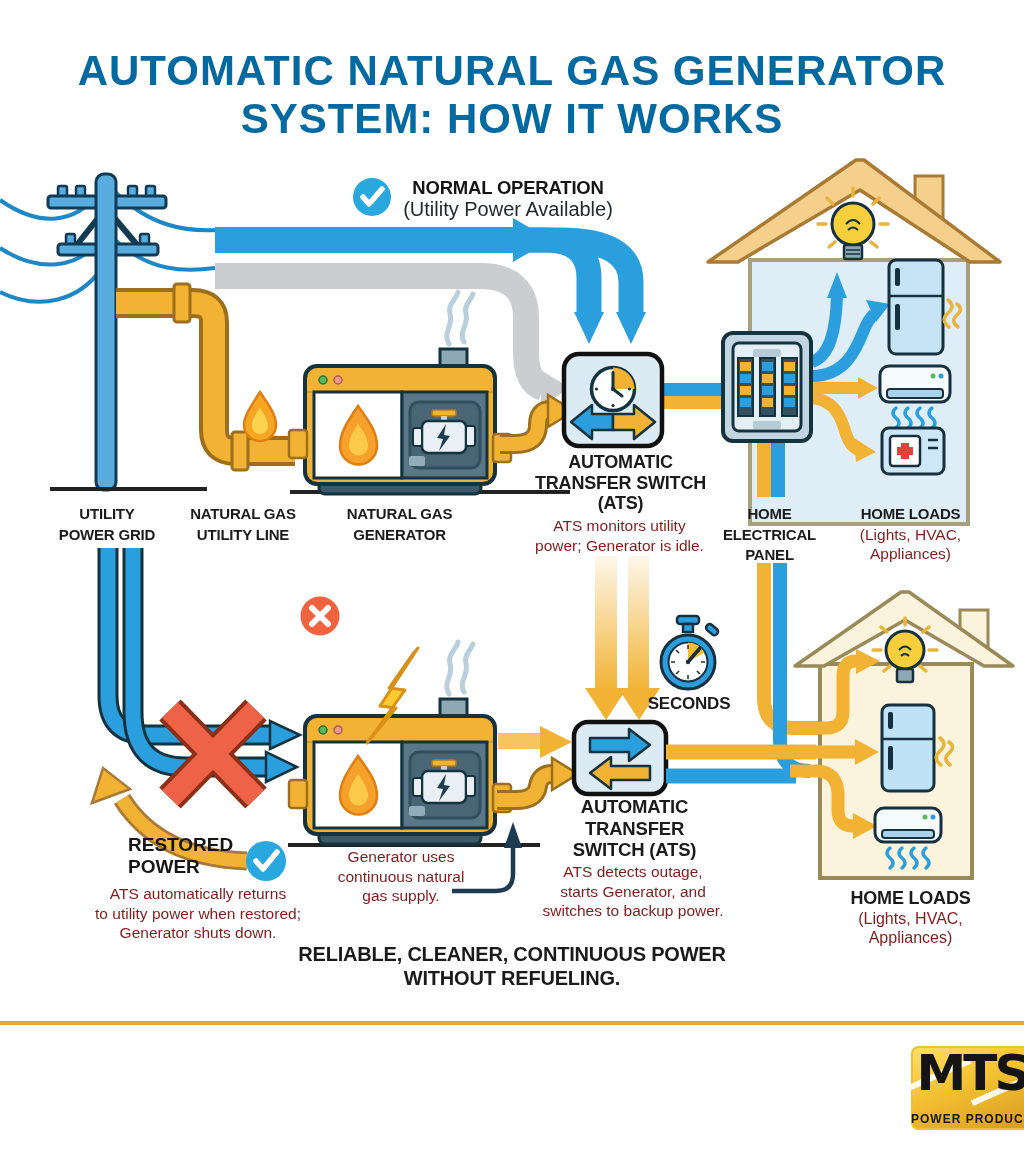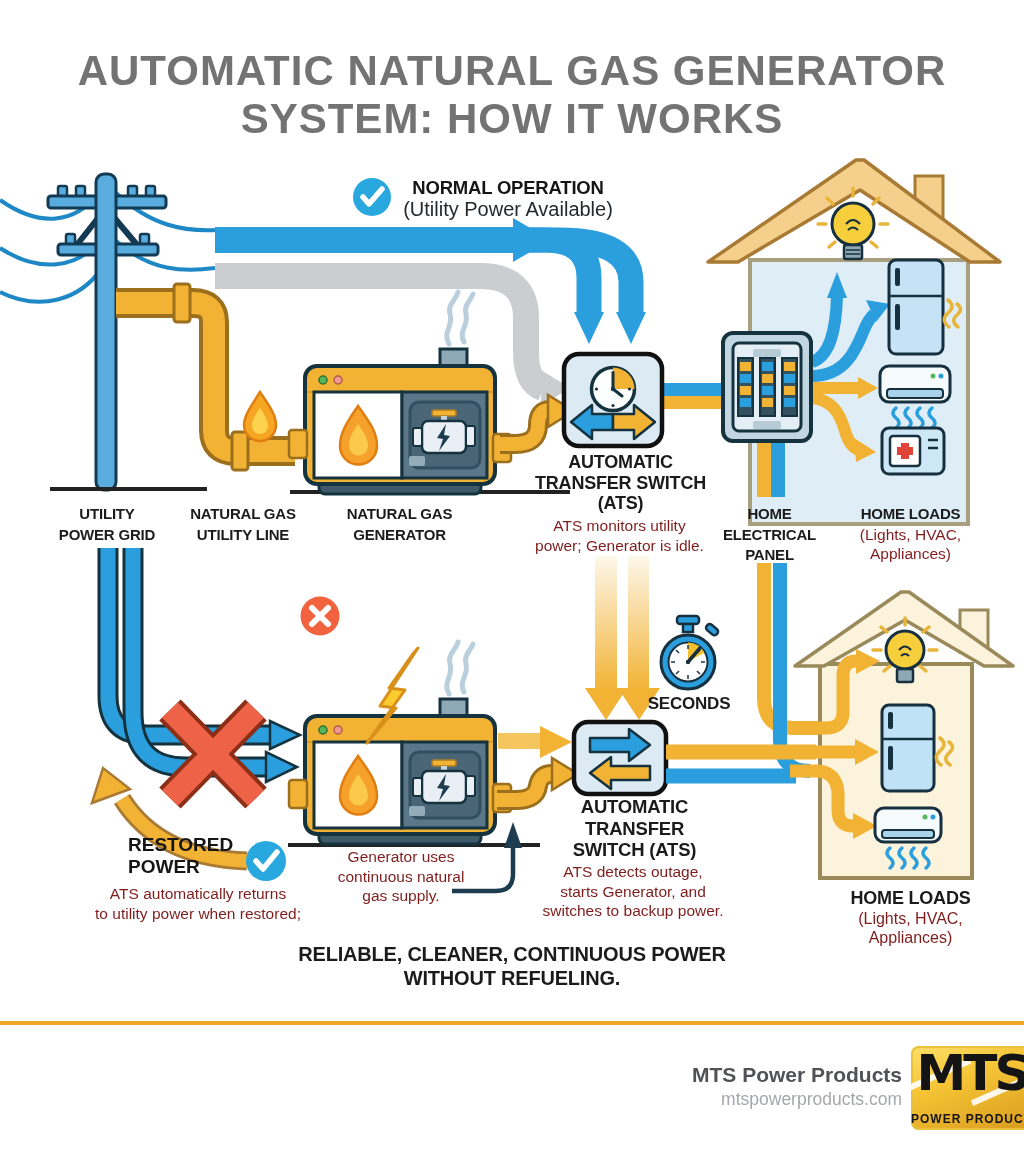--- a/index.html
+++ b/index.html
@@ -1,20 +1,20 @@
 <!DOCTYPE html>
 <html><head>
 <meta charset="utf-8">
 <style>
   html,body{margin:0;padding:0;background:#fff;}
   #stage{position:relative;width:1024px;height:1154px;background:#ffffff;overflow:hidden;
          font-family:"Liberation Sans",sans-serif;}
   #art{position:absolute;left:0;top:0;}
   .abs{position:absolute;}
-  .title{position:absolute;left:0;width:1024px;text-align:center;color:#737373;
+  .title{position:absolute;left:0;width:1024px;text-align:center;color:#0369a1;
          font-weight:700;font-size:42px;line-height:49px;letter-spacing:1px;}
   .lbl{position:absolute;text-align:center;font-weight:700;color:#1b1b1b;
        font-size:15px;line-height:20.5px;letter-spacing:-0.2px;}
   .desc{position:absolute;text-align:center;font-weight:400;color:#7f1d1d;
         font-size:15.5px;line-height:19.5px;}
   .badge-head{font-size:18.5px;font-weight:700;color:#151515;line-height:22px;letter-spacing:-0.2px;text-align:center;}
   .badge-sub{font-size:20px;font-weight:400;color:#222a30;line-height:20px;}
   .big-head{font-size:19px;font-weight:700;color:#151515;line-height:22px;}
   .tagline{position:absolute;text-align:center;font-weight:700;color:#1b1b1b;
            font-size:20px;line-height:24px;letter-spacing:-0.2px;}
@@ -445,20 +445,21 @@
   <div>switches to backup power.</div>
 </div>
 
 <div class="abs" style="left:128px;top:834px;width:140px;text-align:left">
   <div class="big-head">RESTORED</div>
   <div class="big-head">POWER</div>
 </div>
 <div class="desc" style="left:58px;top:884px;width:280px">
   <div>ATS automatically returns</div>
   <div>to utility power when restored;</div>
+  <div>Generator shuts down.</div>
 </div>
 
 <div class="desc" style="left:306px;top:847px;width:190px">
   <div>Generator uses</div>
   <div>continuous natural</div>
   <div>gas supply.</div>
 </div>
 
 <div class="abs" style="left:828px;top:888px;width:165px;text-align:center">
   <div class="lbl" style="position:static;font-size:18px">HOME LOADS</div>
@@ -466,24 +467,20 @@
   <div class="desc" style="position:static;font-size:16px">Appliances)</div>
 </div>
 
 <div class="tagline" style="left:162px;top:942px;width:700px">
   <div>RELIABLE, CLEANER, CONTINUOUS POWER</div>
   <div>WITHOUT REFUELING.</div>
 </div>
 
 <div class="divider"></div>
 
-<div class="brand">
-  <div class="brand-name">MTS Power Products</div>
-  <div class="brand-site">mtspowerproducts.com</div>
-</div>
 
 <div class="logo">
   <div class="logo-bolt" style="left:-8px;top:26px"></div>
   <div class="logo-bolt" style="left:58px;top:40px"></div>
   <div class="logo-mts">MTS</div>
   <div class="logo-sub">POWER PRODUCTS</div>
 </div>
 
 </div>
 

